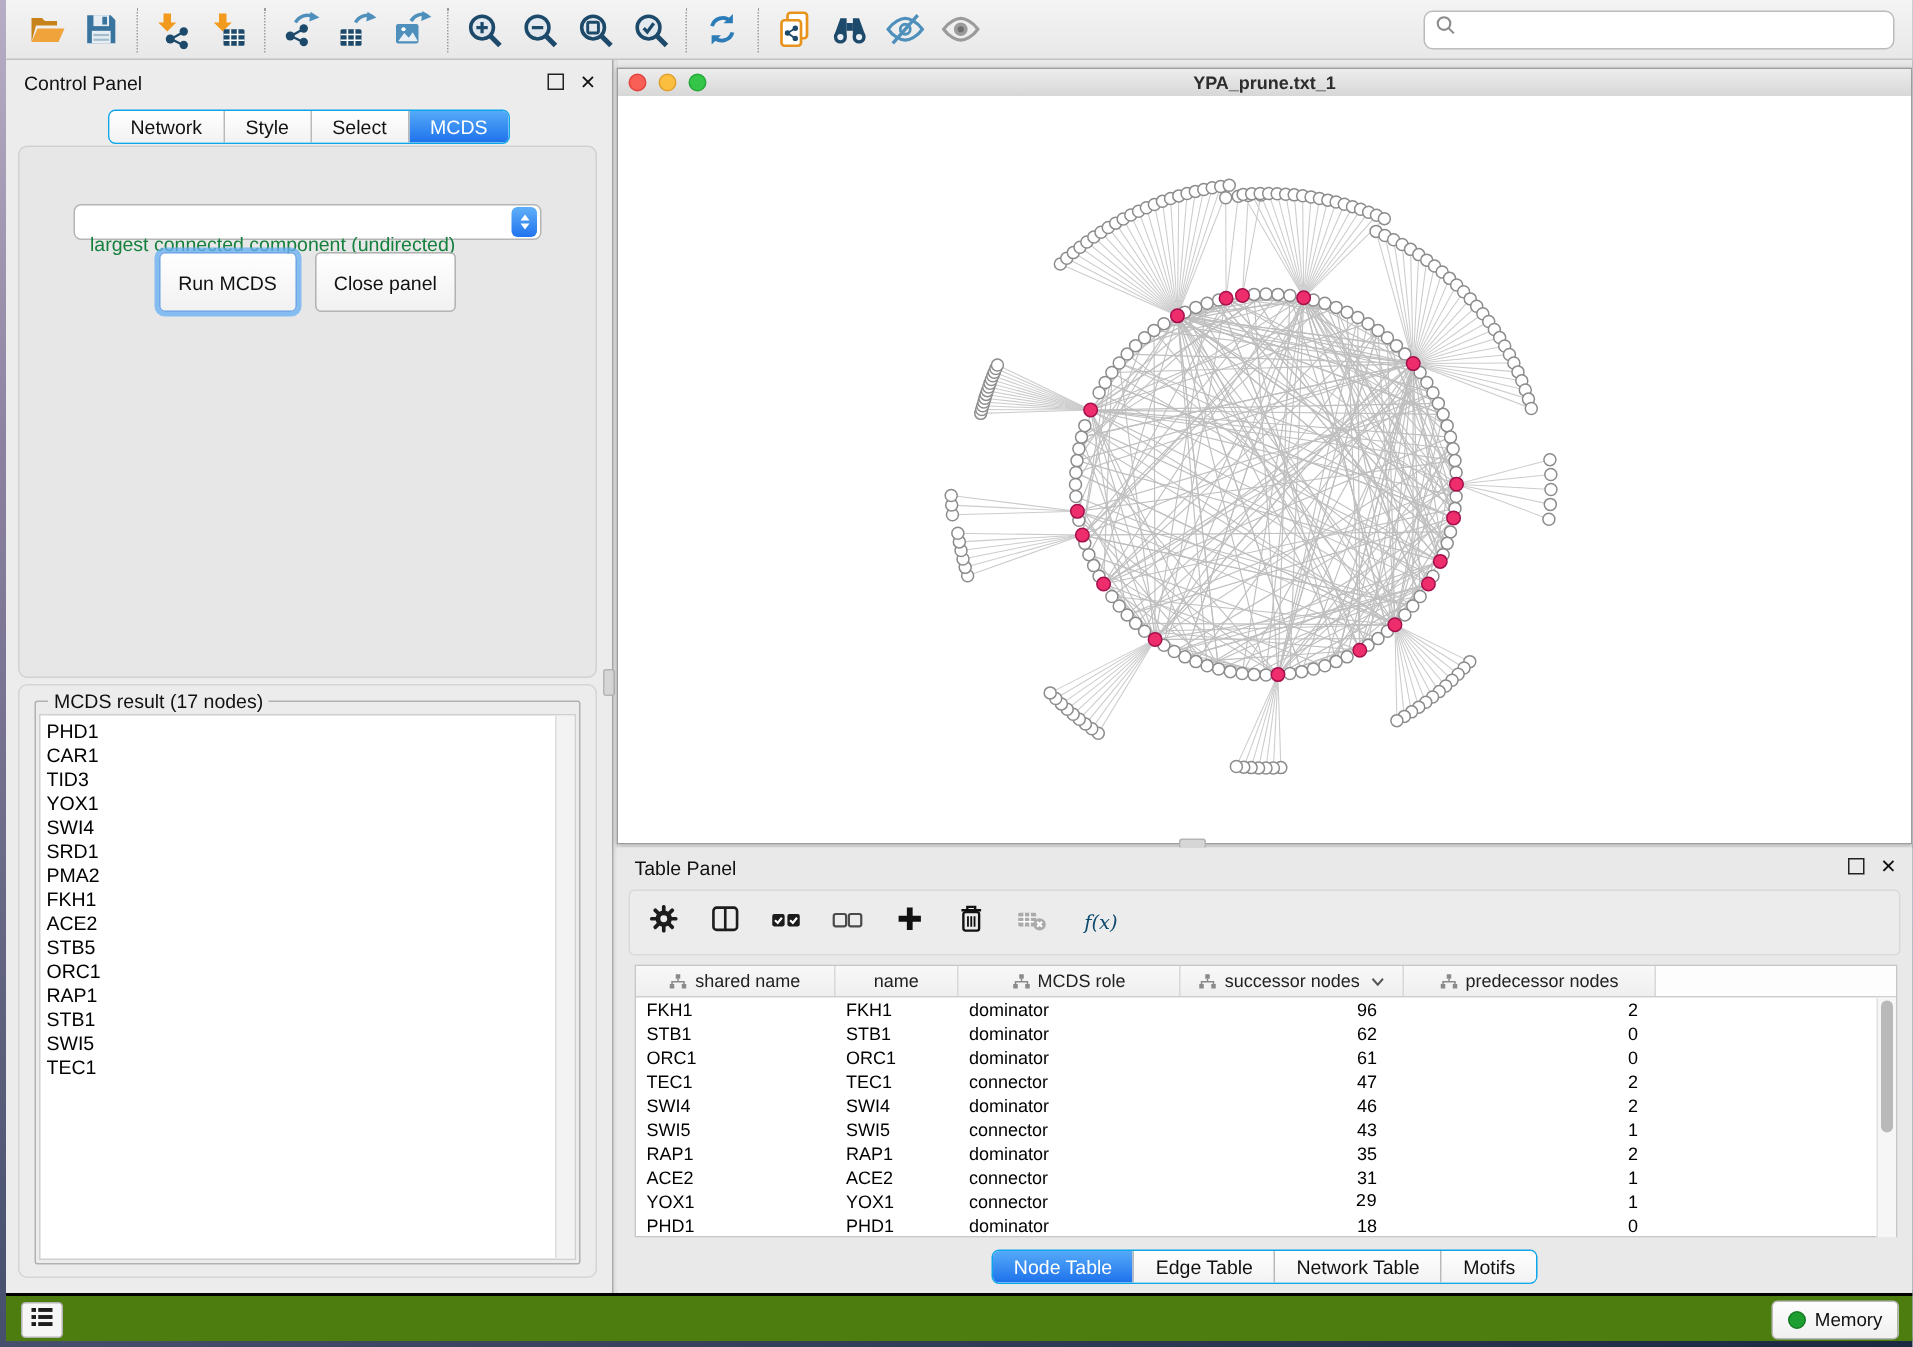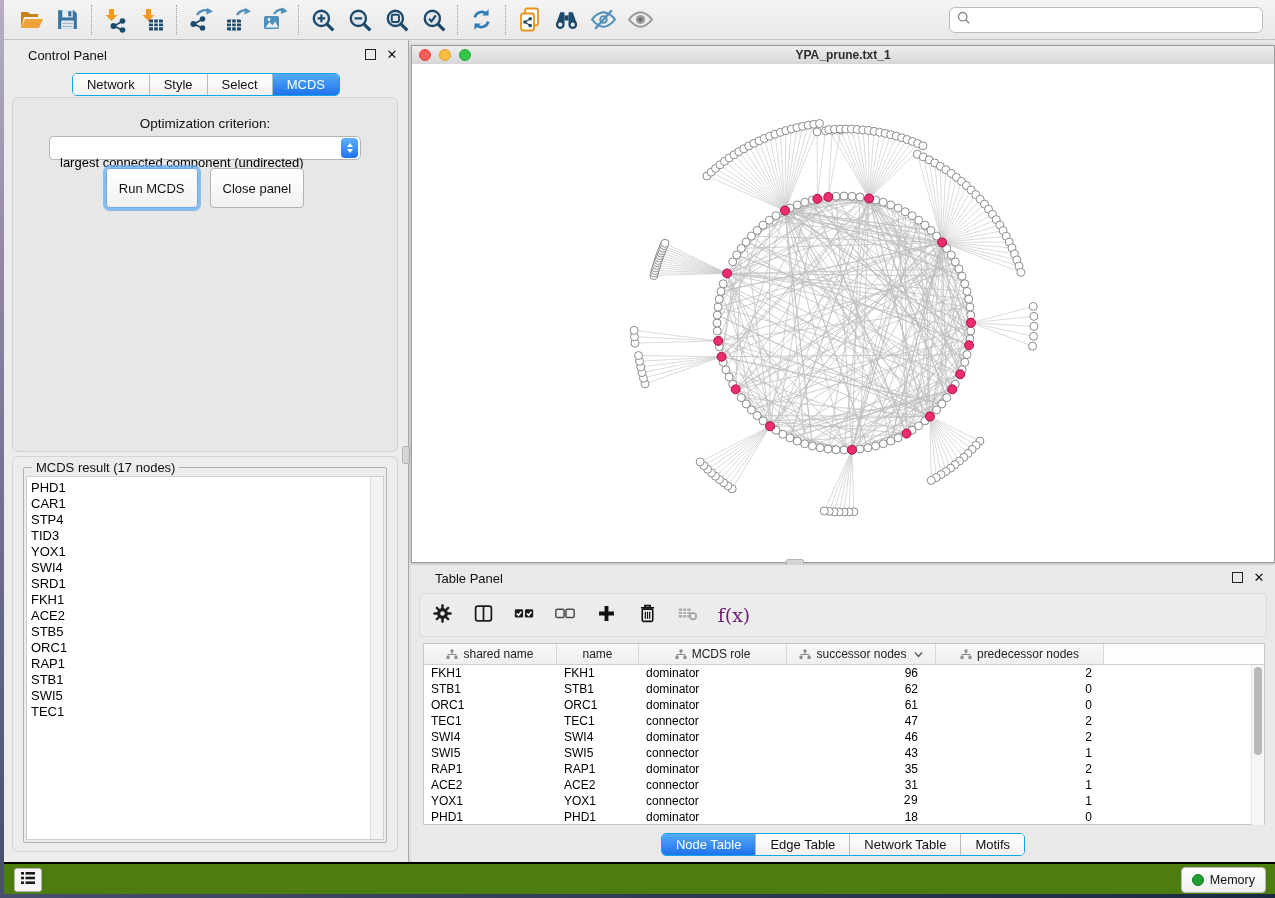--- a/index.html
+++ b/index.html
@@ -17,39 +17,39 @@
     display:flex;align-items:center;padding:0 8px;}
   .tbtn{width:37px;height:32px;display:flex;align-items:center;justify-content:center;border-radius:4px;}
   .tbtn svg{display:block}
   .tsep{width:0;height:30px;border-left:1px dotted #9d9d9d;margin:0 5px;}
   .search{margin-left:auto;margin-right:4px;width:298px;height:24px;background:#fff;
     border:1px solid #bcbcbc;border-radius:6px;display:flex;align-items:center;padding:0 7px;gap:6px;}
   .search input{border:none;outline:none;flex:1;font:13px "Liberation Sans",sans-serif;background:transparent;}
 
   
   .cpanel{position:absolute;left:0;top:40px;width:404px;height:822px;background:#ececec;}
-  .panel-title{position:absolute;left:24px;top:8px;font-size:13px;color:#111;}
+  .panel-title{position:absolute;left:12px;top:8px;font-size:13px;color:#111;}
   .winbtns{position:absolute;right:10px;top:8px;display:flex;gap:10px;align-items:center;}
   .winbtns .wb{width:12px;height:12px;display:flex;align-items:center;justify-content:center;color:#222;}
   .floatbox{width:9px;height:9px;border:1.6px solid #222;}
   .xmark{font-size:13px;font-weight:bold;line-height:9px;color:#111;}
 
   .tabs-row{position:absolute;left:0;top:33px;width:100%;display:flex;justify-content:center;}
   .segtabs{display:flex;height:21px;border:1px solid #0ea5e9;border-radius:5px;overflow:hidden;background:#fff;}
   .segtab{padding:0 14px;font-size:13px;display:flex;align-items:center;background:linear-gradient(#ffffff,#f2f2f2);
     border-left:1px solid #b9b9b9;color:#111;}
   .segtab:first-child{border-left:none}
   .segtab.active{background:linear-gradient(#55aaf8,#1e72ec);color:#fff;}
 
   .cp-section{position:absolute;left:8px;top:57px;width:386px;height:355px;box-sizing:border-box;
     background:#e7e7e7;border:1px solid #d1d1d1;border-radius:6px;}
   .opt-label{position:absolute;top:18px;width:100%;text-align:center;font-size:13.5px;color:#111;}
   .dropdown{position:absolute;left:36px;top:38px;width:312px;height:24px;background:#fff;border:1px solid #b5b5b5;
     border-radius:5px;display:flex;align-items:center;box-sizing:border-box;}
-  .dd-text{flex:1;font-size:13px;padding-left:10px;color:#000000;white-space:nowrap;margin-top:28px;}
+  .dd-text{flex:1;font-size:13px;padding-left:10px;color:#15803d;white-space:nowrap;margin-top:28px;}
   .dd-step{width:17px;height:20px;margin-right:2px;border-radius:4px;background:linear-gradient(#5fb0f9,#2173ee);
     display:flex;flex-direction:column;align-items:center;justify-content:center;gap:2px;}
   .dd-step i{width:0;height:0;border-left:3.5px solid transparent;border-right:3.5px solid transparent;display:block;}
   .dd-up{border-bottom:4px solid #fff;} .dd-down{border-top:4px solid #fff;}
   .btn{height:40px;background:linear-gradient(#ffffff,#f1f1f1);border:1px solid #b3b3b3;border-radius:4px;
     font-size:13px;color:#111;display:inline-flex;align-items:center;justify-content:center;padding:0 12px;box-sizing:border-box;}
   .btn.focusring{box-shadow:0 0 0 3px rgba(102,175,243,.75);border-color:#6fa7e8;}
   .runrow{position:absolute;top:70px;left:0;width:100%;display:flex;justify-content:center;gap:12px;}
 
   .cp-lower{position:absolute;left:8px;top:416px;width:386px;height:396px;box-sizing:border-box;
@@ -78,21 +78,21 @@
   .l-yellow{background:#fcbe3f;border:1px solid #dfa02f;box-sizing:border-box}
   .l-green{background:#35c649;border:1px solid #24a939;box-sizing:border-box}
   .nettitle .t{width:100%;text-align:center;font-size:12px;font-weight:bold;color:#2d2d2d;}
   .netcanvas{position:absolute;left:0;top:18px;right:0;bottom:0;background:#fff;}
 
   
   .tpanel{position:absolute;left:407px;top:565px;width:864px;height:295px;background:#e9e9e9;}
   .tp-toolbar{position:absolute;left:8px;top:28px;right:8px;height:44px;background:#ececec;border:1px solid #dadada;
     border-radius:4px;display:flex;align-items:center;padding:0 10px;gap:17px;box-sizing:border-box;}
   .tpi{display:flex;align-items:center;justify-content:center;width:24px;height:24px;}
-  .fx{font-family:"DejaVu Serif","Liberation Serif",serif;font-size:19px;color:#701a75;}
+  .fx{font-family:"DejaVu Serif","Liberation Serif",serif;font-style:italic;font-size:13px;color:#0c4a6e;}
   .tablewrap{position:absolute;left:12px;top:78px;width:842px;height:182px;background:#fff;border:1px solid #c7c7c7;
     box-sizing:border-box;display:flex;flex-direction:column;}
   .thead{display:flex;height:20px;background:linear-gradient(#f8f8f8,#efefef);border-bottom:1px solid #cfcfcf;flex:none;}
   .th{display:flex;align-items:center;justify-content:center;gap:5px;font-size:12px;color:#222;
     border-right:1px solid #d8d8d8;box-sizing:border-box;position:relative;}
   .th .shicon{display:flex;align-items:center}
   .th .sort{color:#555;font-size:10px;margin-left:2px;display:flex;align-items:center}
   .th-fill{flex:1;border-right:none;background:#fdfdfd;}
   .tbody{flex:1;display:flex;}
   .rows{flex:1;}
@@ -325,46 +325,45 @@
     <div class="tabs-row">
         <div class="segtabs">
           <span class="segtab">Network</span>
           <span class="segtab">Style</span>
           <span class="segtab">Select</span>
           <span class="segtab active">MCDS</span>
         </div>
       </div>
 
     <div class="cp-section">
-      <div class="opt-label">Optimization criterion:</div>
       <div class="dropdown">
         <span class="dd-text">largest connected component (undirected)</span>
         <span class="dd-step">
             <i class="dd-up"></i>
             <i class="dd-down"></i>
           </span>
       </div>
       <div class="runrow">
         <button class="btn focusring">Run MCDS</button>
         <button class="btn">Close panel</button>
       </div>
     </div>
 
     <div class="cp-lower">
       <div class="groupbox">
         <div class="grouplegend">MCDS result (17 nodes)</div>
         <div class="mcdslist">
           <div class="mcdsitems">
               <div class="li">PHD1</div>
               <div class="li">CAR1</div>
-              <div class="li">STP4</div>
               <div class="li">TID3</div>
               <div class="li">YOX1</div>
               <div class="li">SWI4</div>
               <div class="li">SRD1</div>
+              <div class="li">PMA2</div>
               <div class="li">FKH1</div>
               <div class="li">ACE2</div>
               <div class="li">STB5</div>
               <div class="li">ORC1</div>
               <div class="li">RAP1</div>
               <div class="li">STB1</div>
               <div class="li">SWI5</div>
               <div class="li">TEC1</div>
             </div>
           <div class="vtrack"></div>

